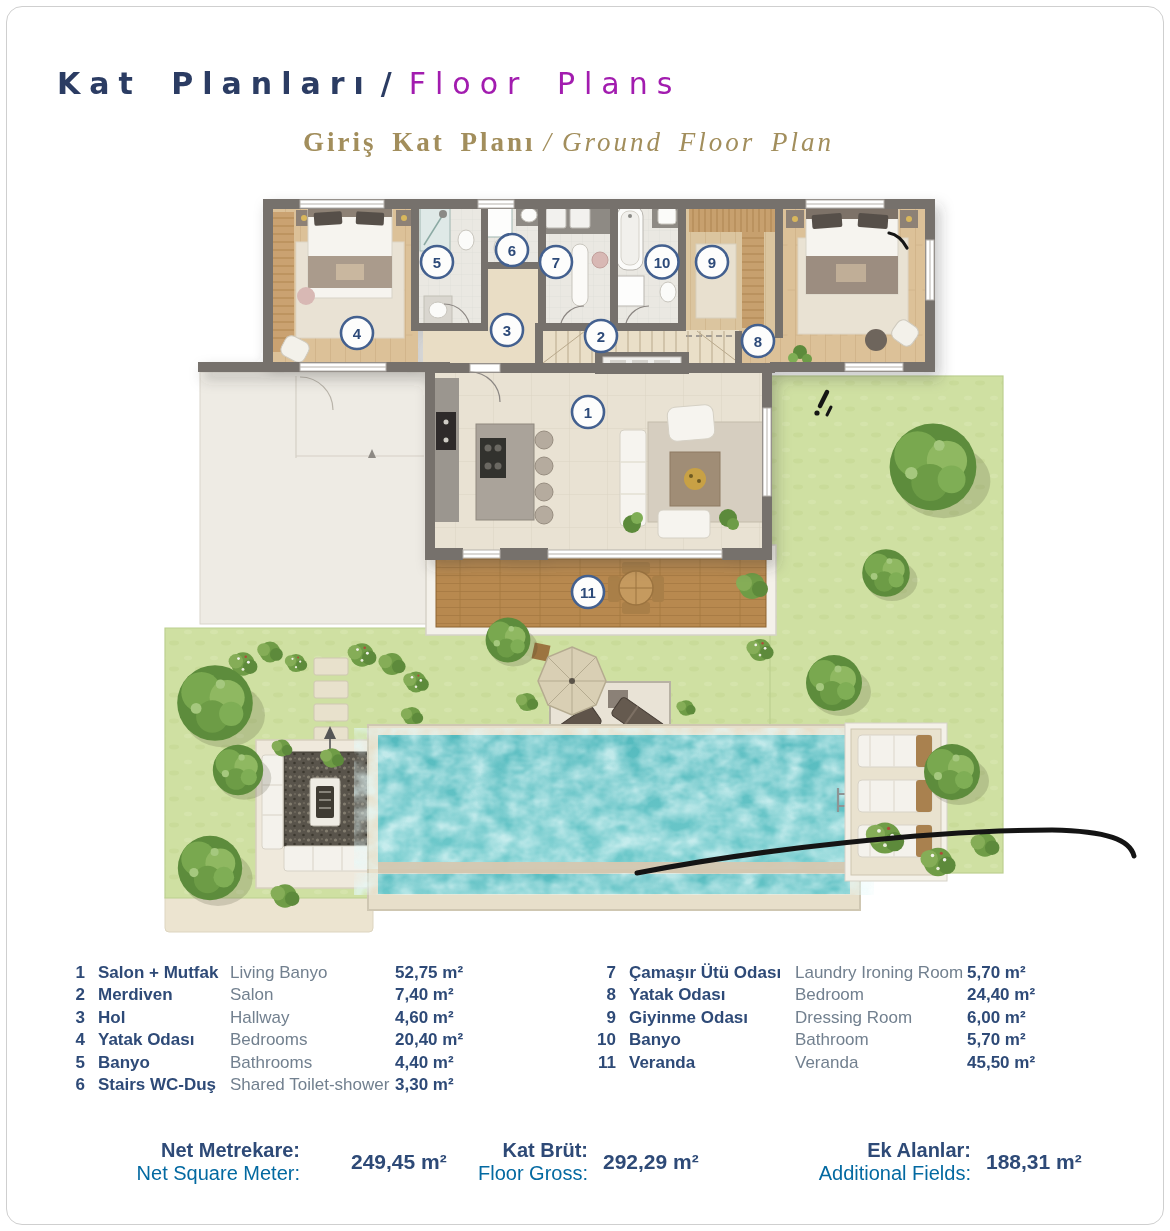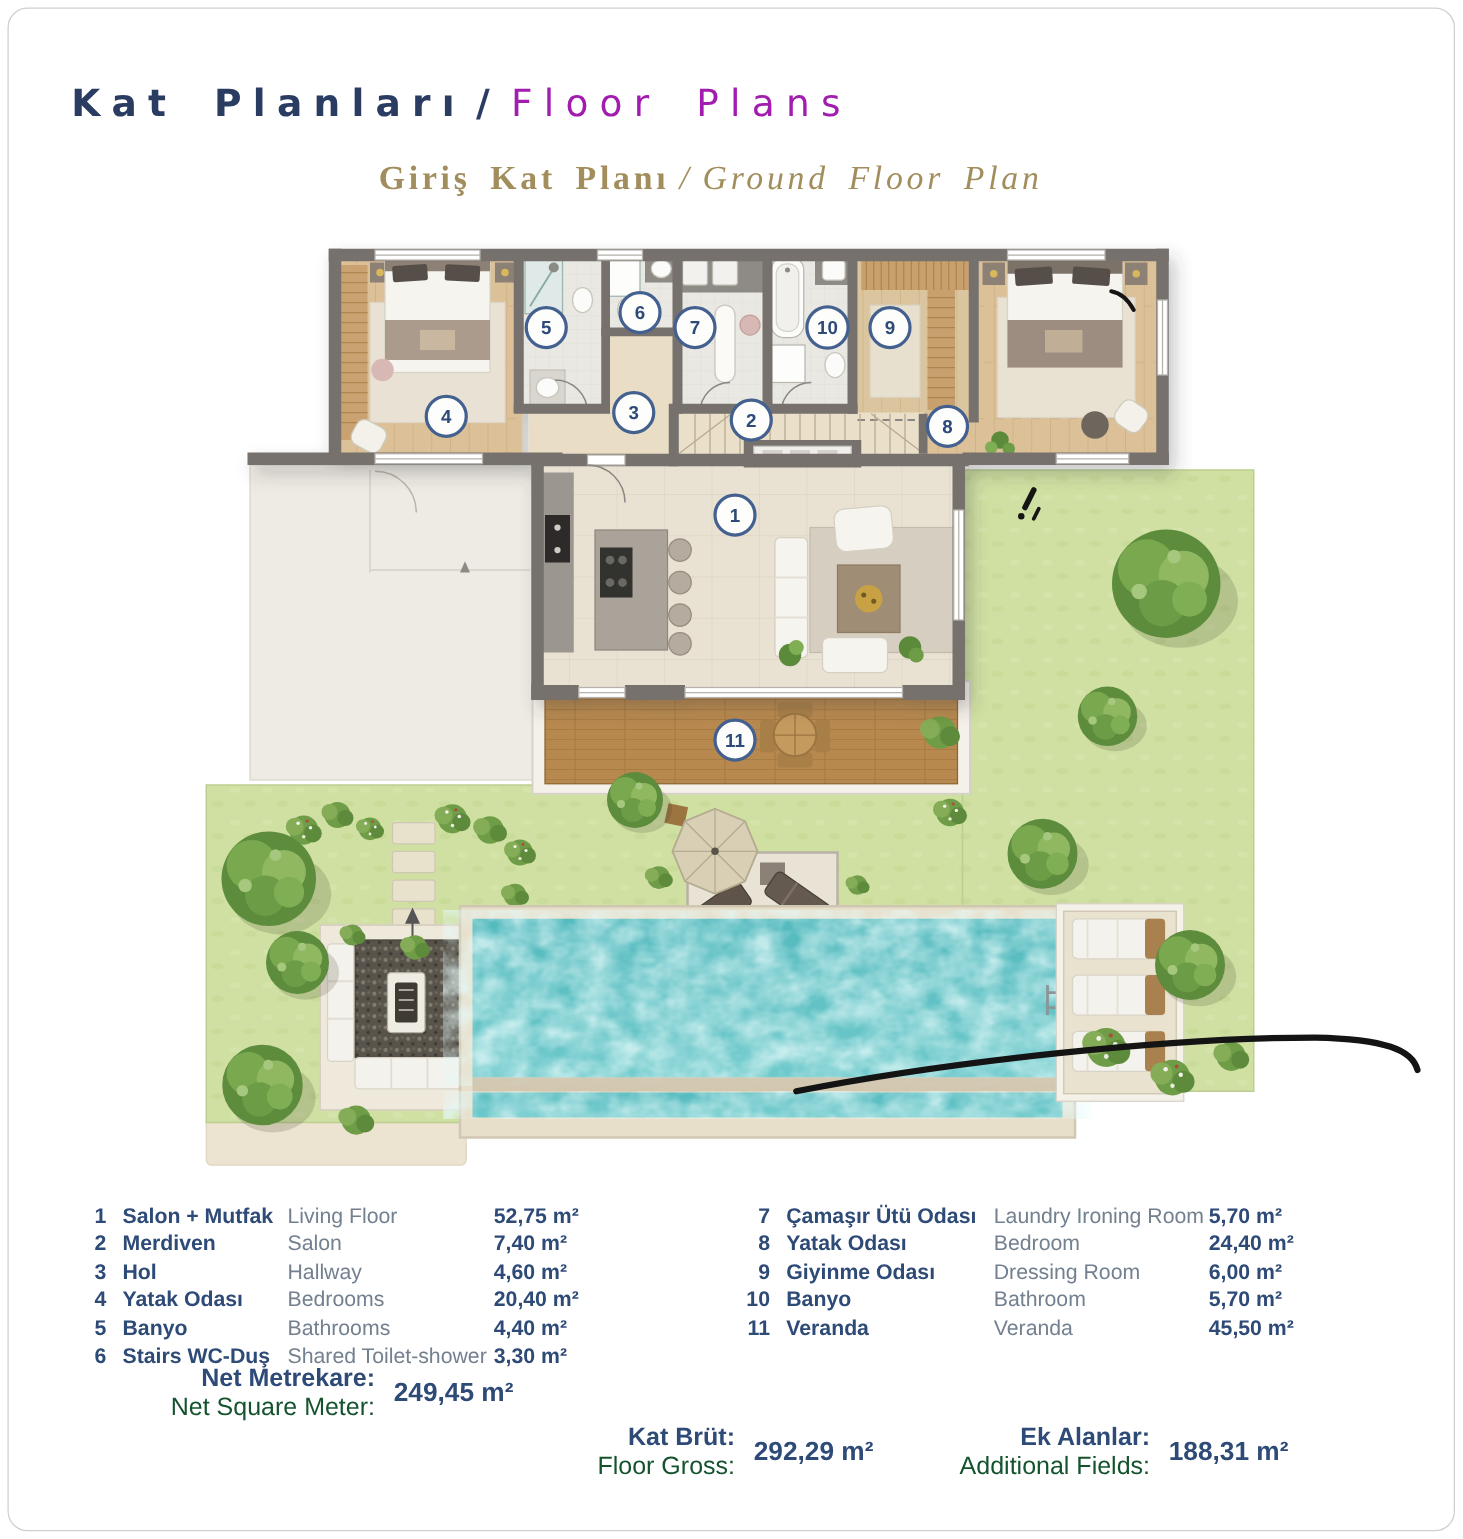--- a/index.html
+++ b/index.html
@@ -32,25 +32,25 @@
   .lrow .no{width:22px;text-align:right;font-weight:700;margin-right:13px;flex:none;}
   .lrow .tr{width:132px;font-weight:700;flex:none;}
   .legend-right .lrow .tr{width:166px;}
   .lrow .en{flex:1;color:#72808f;font-weight:400;}
   .lrow .area{width:92px;font-weight:700;flex:none;}
 
   
   .stat{position:absolute;display:flex;align-items:flex-start;color:#2e4a77;}
   .stat .labels{text-align:right;font-size:20px;line-height:23px;}
   .stat .labels .tr{display:block;font-weight:700;}
-  .stat .labels .en{display:block;color:#14532d;}
+  .stat .labels .en{display:block;color:#0369a1;}
   .stat .value{font-weight:700;font-size:21px;margin-left:15px;margin-top:11px;white-space:nowrap;}
-  #stat-1{left:98px;top:1092px;}  #stat-1 .labels{width:202px;}
+  #stat-1{left:98px;top:1139px;gap:36px;}  #stat-1 .labels{width:202px;}
   #stat-2{left:448px;top:1139px;} #stat-2 .labels{width:140px;}
-  #stat-3{left:708px;top:1139px;} #stat-3 .labels{width:212px;}
+  #stat-3{left:759px;top:1139px;} #stat-3 .labels{width:212px;}
 </style>
 </head>
 <body>
 
 <div class="page">
   <div class="frame"></div>
 
   <div class="title">
     <span class="tr">Kat Planları</span><span class="sep">/</span><span class="en">Floor Plans</span>
   </div>
@@ -504,21 +504,21 @@
       <path d="M831,407 L827,415" stroke-width="3"></path>
     </g>
     <path d="M889,233 Q900,235 907,248" stroke="#151515" stroke-width="3.2" fill="none" stroke-linecap="round"></path>
     <path d="M637,873 C760,849 935,830 1052,830 C1108,831 1130,840 1134,856" stroke="#141414" stroke-width="5" fill="none" stroke-linecap="round"></path>
   </svg>
 
   <div class="legend legend-left">
     <div class="lrow">
         <span class="no">1</span>
         <span class="tr">Salon + Mutfak</span>
-        <span class="en">Living Floor</span>
+        <span class="en">Living Banyo</span>
         <span class="area">52,75 m²</span>
       </div>
     <div class="lrow">
         <span class="no">2</span>
         <span class="tr">Merdiven</span>
         <span class="en">Salon</span>
         <span class="area">7,40 m²</span>
       </div>
     <div class="lrow">
         <span class="no">3</span>

